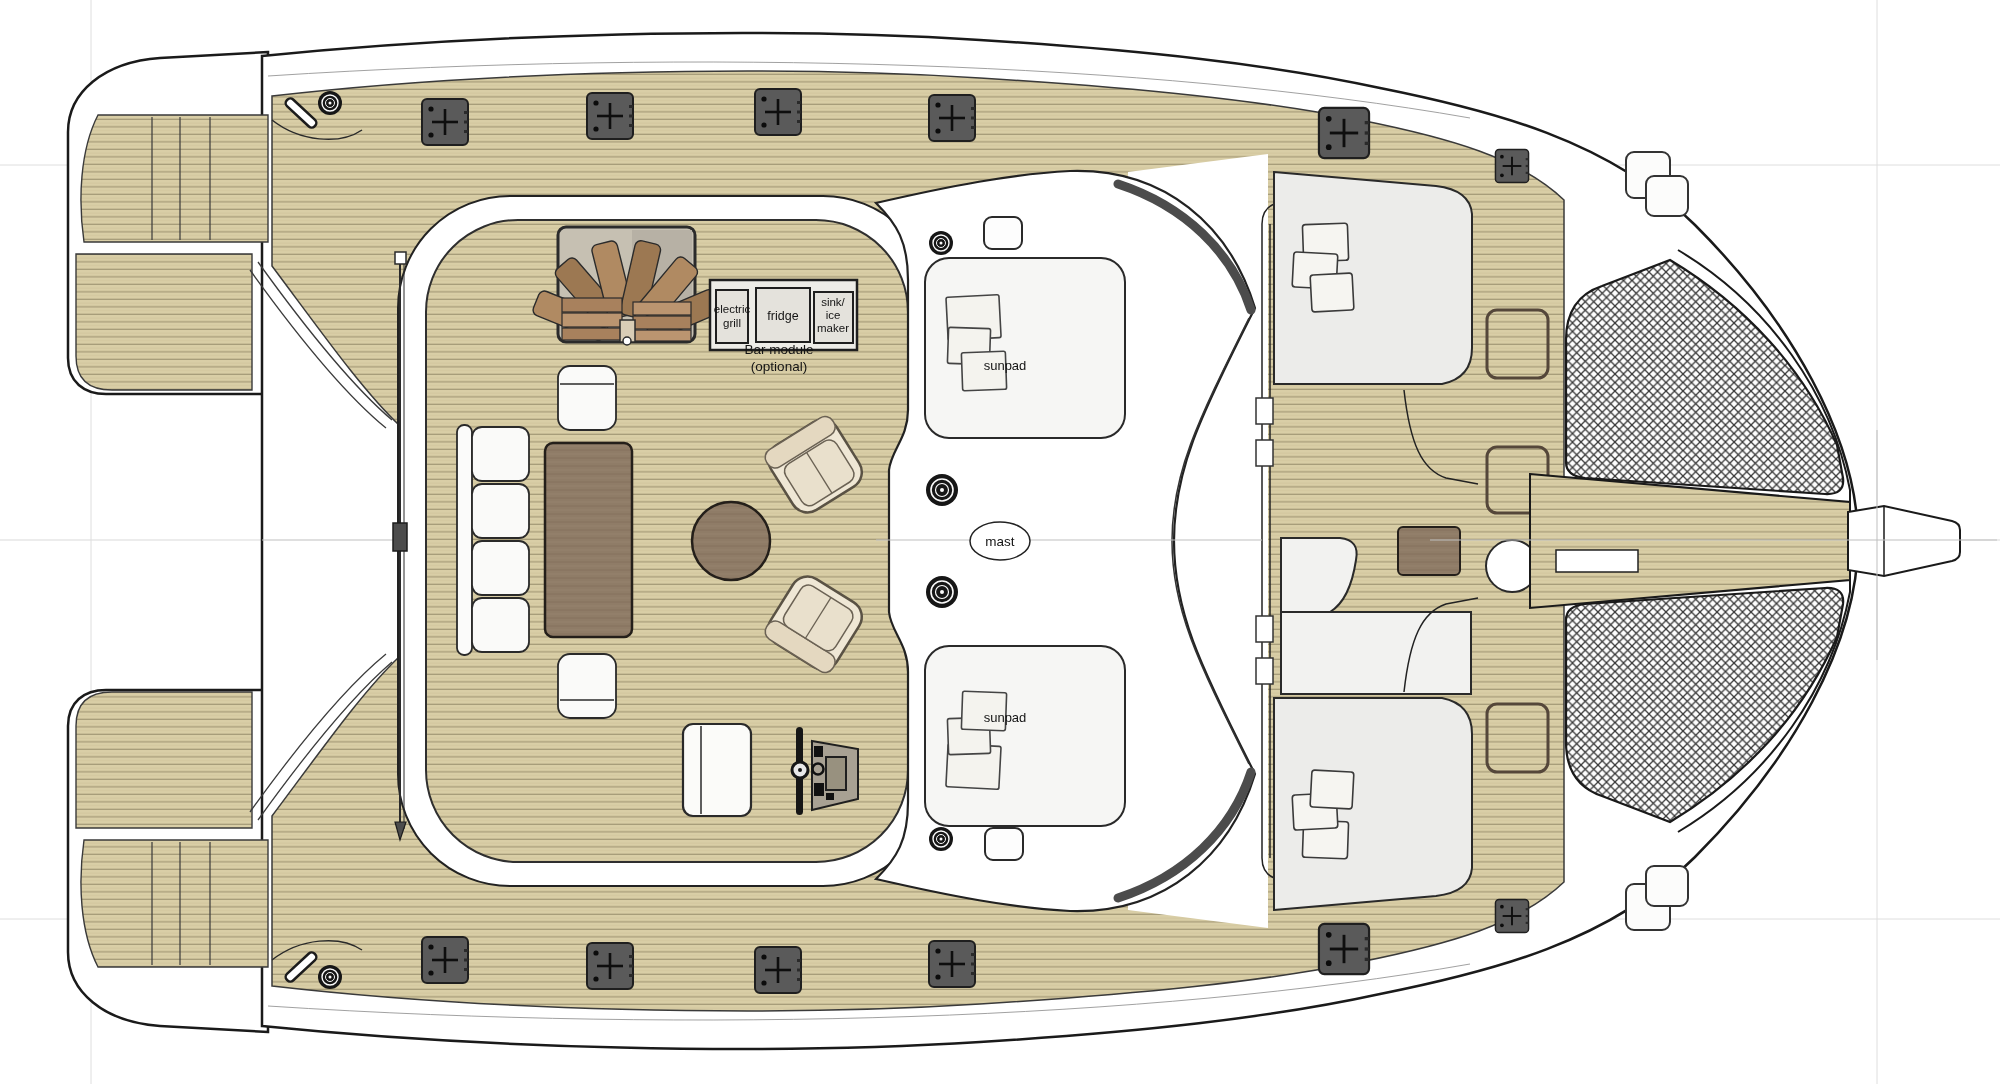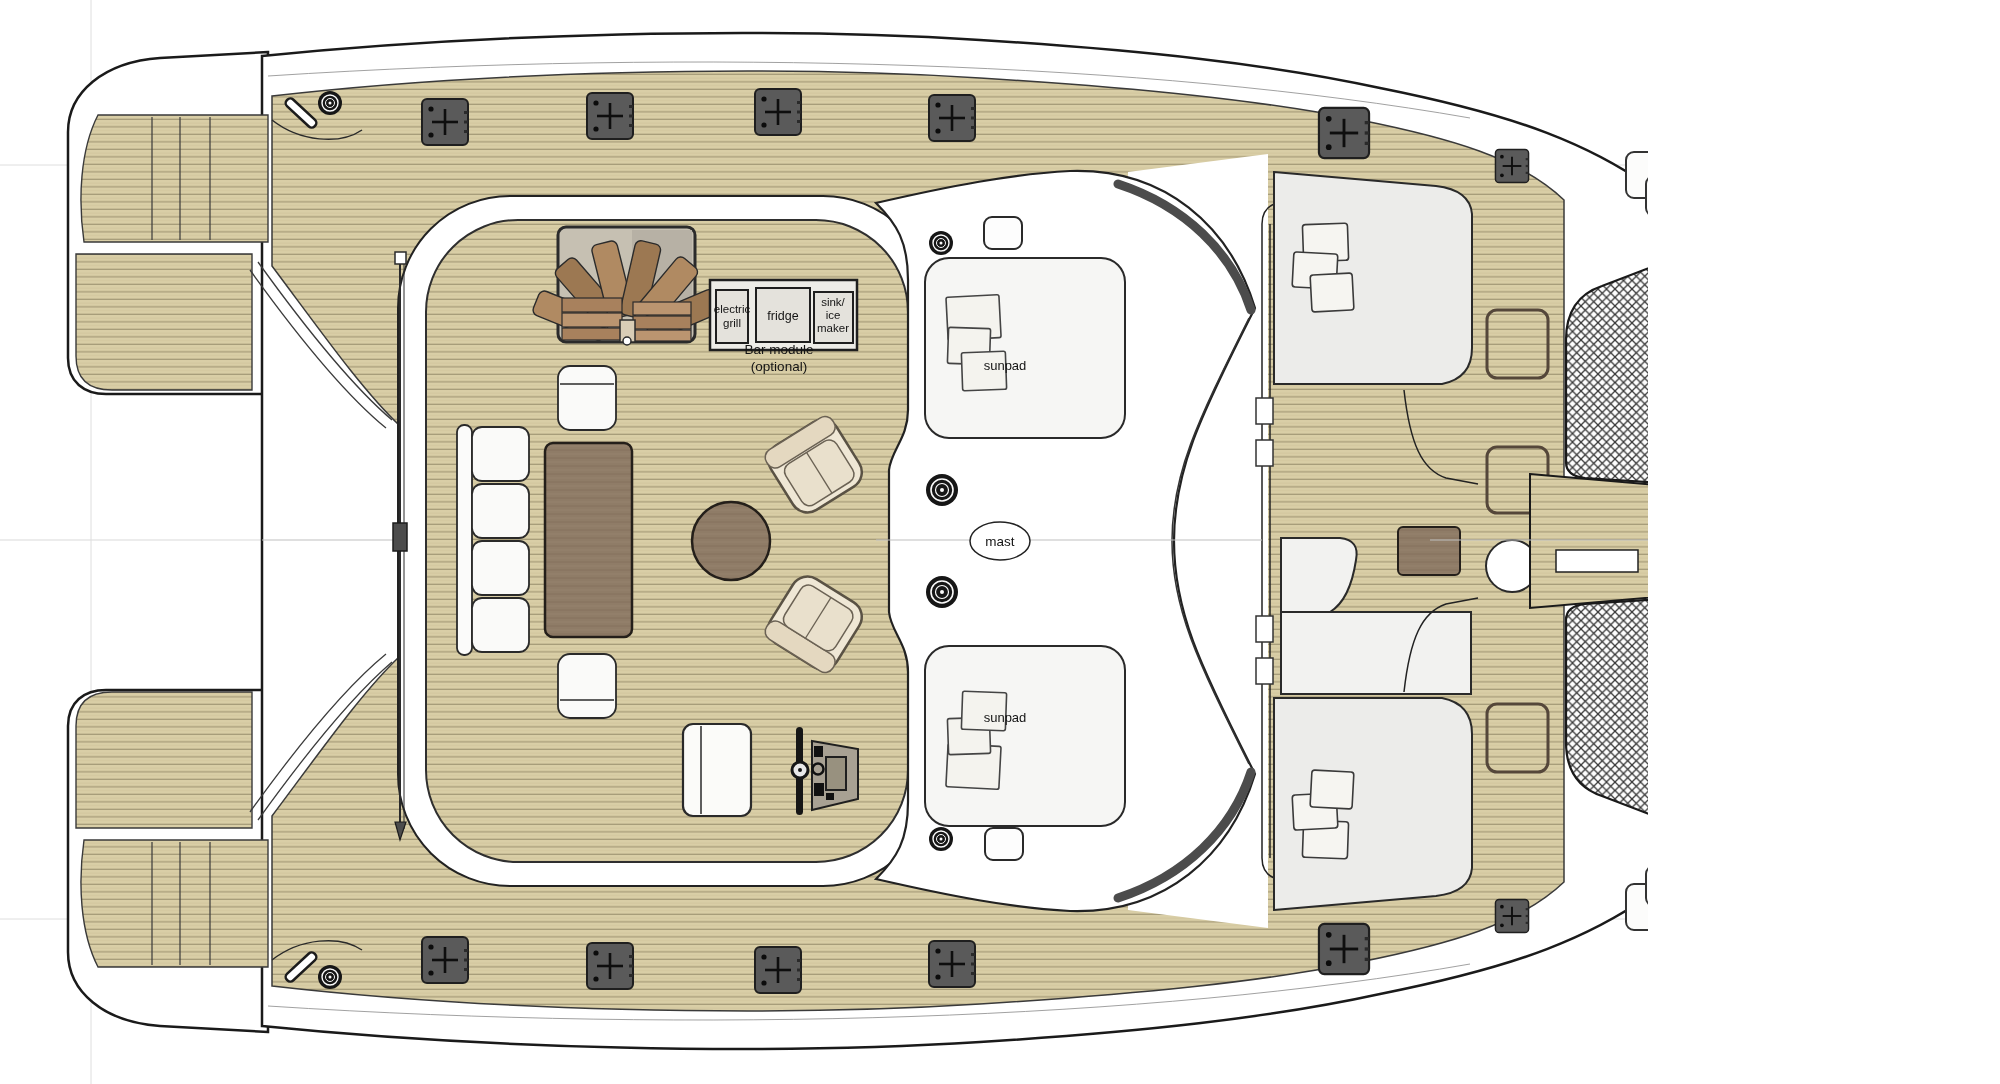--- a/index.html
+++ b/index.html
@@ -1,16 +1,16 @@
 <!DOCTYPE html>
 <html><head>
 <meta charset="utf-8">
 <style>
   html,body{margin:0;padding:0;background:#ffffff;}
-  .stage{position:relative;width:1648px;height:1084px;background:#ffffff;overflow:hidden;
+  .stage{position:relative;width:2000px;height:1084px;background:#ffffff;overflow:hidden;
          font-family:"Liberation Sans", sans-serif;}
   .stage svg{position:absolute;left:0;top:0;}
   text{font-family:"Liberation Sans", sans-serif;fill:#141414;}
 </style>
 </head>
 <body>
 
 <div class="stage">
 <svg width="2000" height="1084" viewBox="0 0 2000 1084" xmlns="http://www.w3.org/2000/svg">
   <defs>

